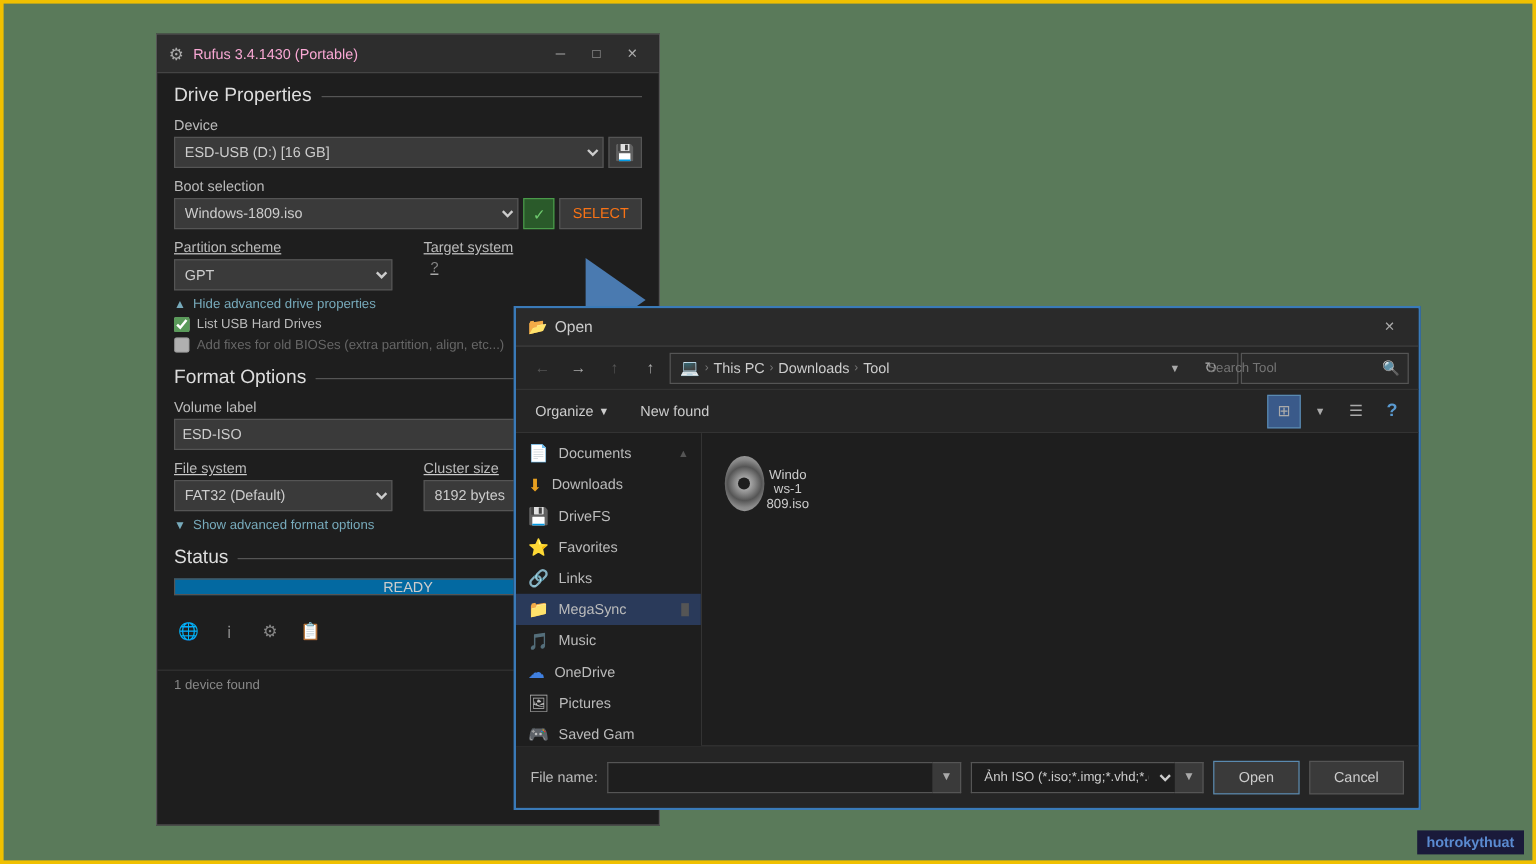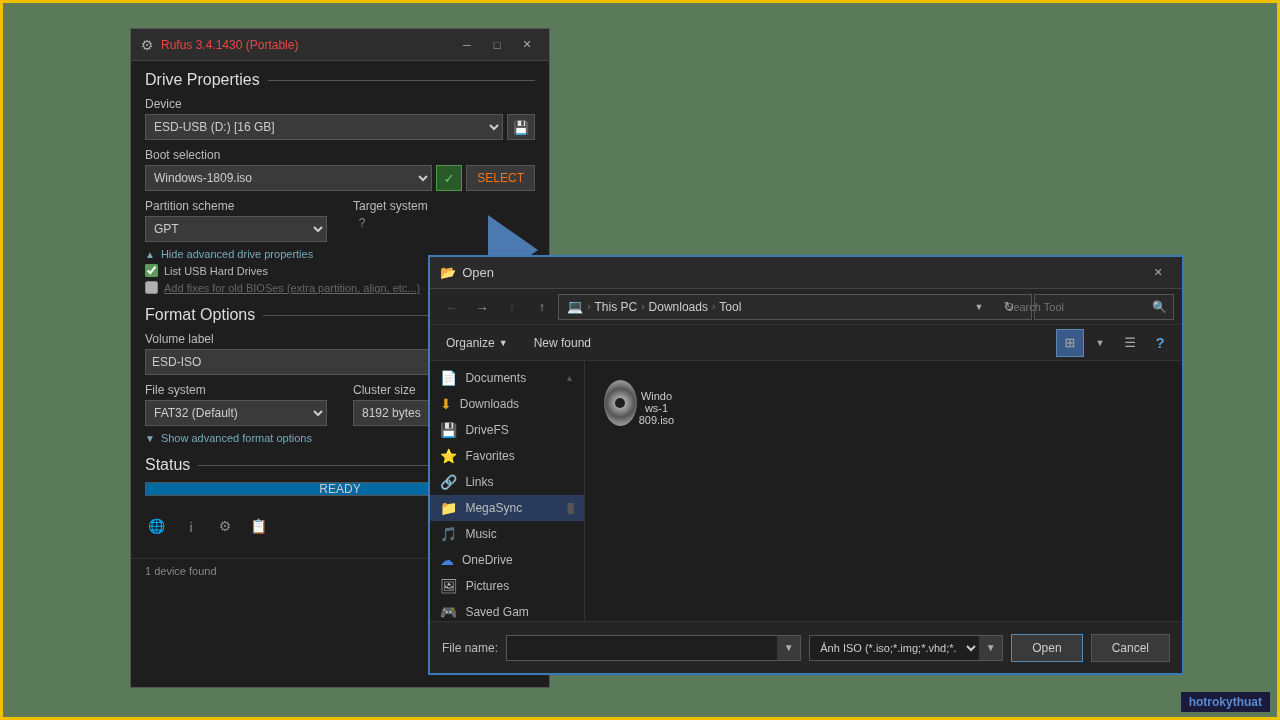--- a/index.html
+++ b/index.html
@@ -47,21 +47,21 @@
       margin-right: 6px;
       display: inline-flex;
       align-items: center;
       justify-content: center;
       color: #aaa;
       font-size: 14px;
     }
     .rufus-titlebar .title {
       flex: 1;
       font-size: 12px;
-      color: #ef4444;
+      color: #f9a8d4;
     }
     .rufus-titlebar .win-btns {
       display: flex;
       gap: 2px;
     }
     .win-btn {
       width: 28px;
       height: 20px;
       display: flex;
       align-items: center;
@@ -145,54 +145,53 @@
       color: #6dc96d;
       display: flex;
       align-items: center;
       justify-content: center;
       font-size: 13px;
     }
 
     .two-col {
       display: flex;
       gap: 26px;
+      text-decoration: underline;
     }
     .two-col > div { flex: 1; }
 
     .advanced-toggle {
       display: flex;
       align-items: center;
       gap: 6px;
       margin-top: 6px;
       cursor: pointer;
       color: #7ab;
       font-size: 11px;
     }
     .advanced-toggle .arrow { font-size: 10px; }
 
     .checkbox-row {
       display: flex;
-      align-items: center;
       gap: 6px;
       margin-top: 4px;
       font-size: 11px;
       color: #bbb;
     }
     .checkbox-row input[type=checkbox] {
       accent-color: #5a9a5a;
     }
 
     .disabled-row {
       display: flex;
       align-items: flex-end;
       gap: 6px;
       margin-top: 4px;
       font-size: 11px;
       color: #666;
-      text-decoration: underline;
     }
 
     .mbr-row {
       display: flex;
       align-items: center;
       gap: 6px;
       margin-top: 4px;
     }
     .mbr-label {
       font-size: 11px;

